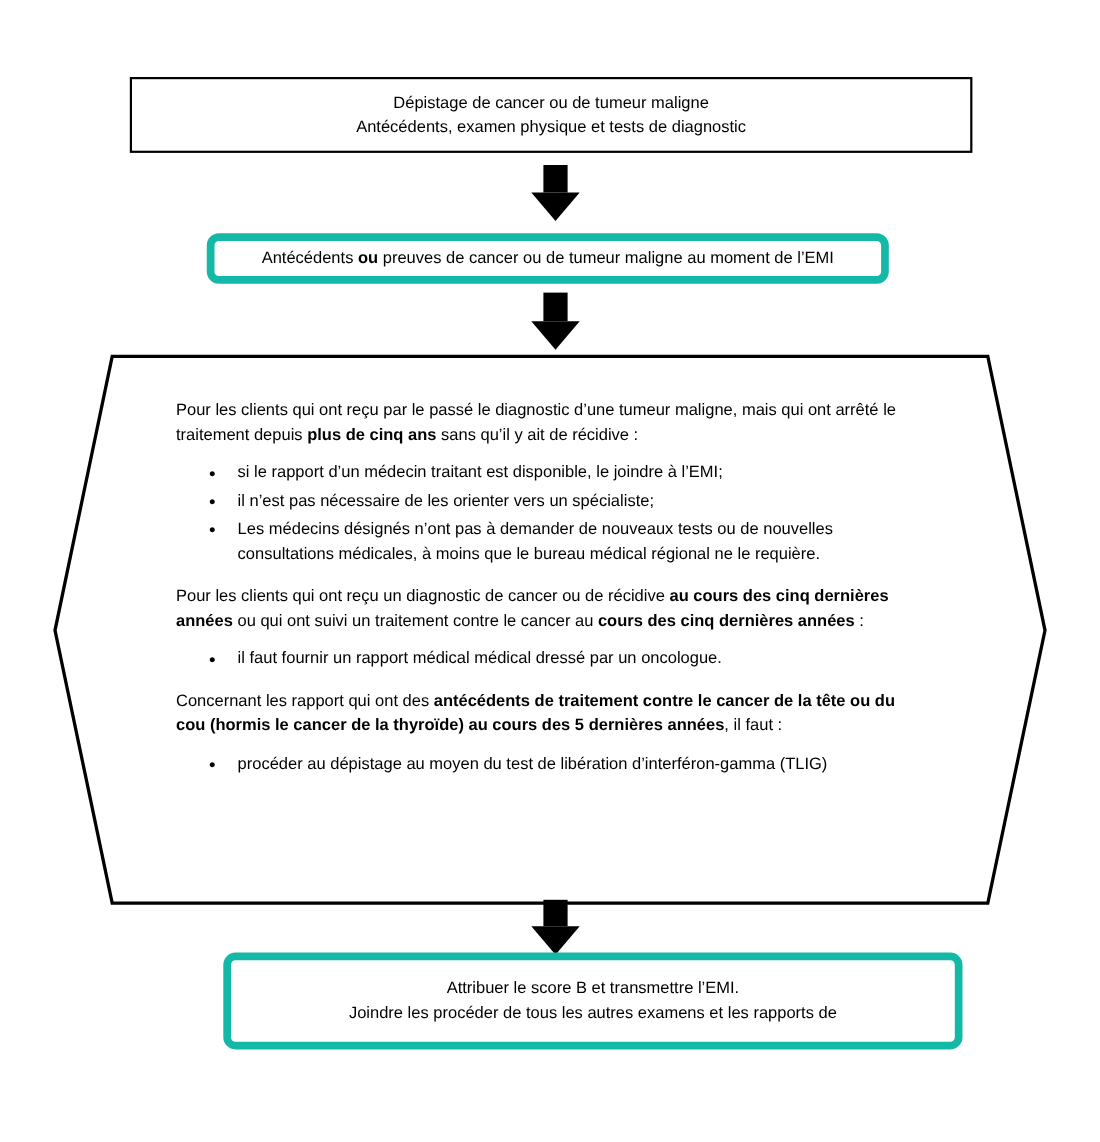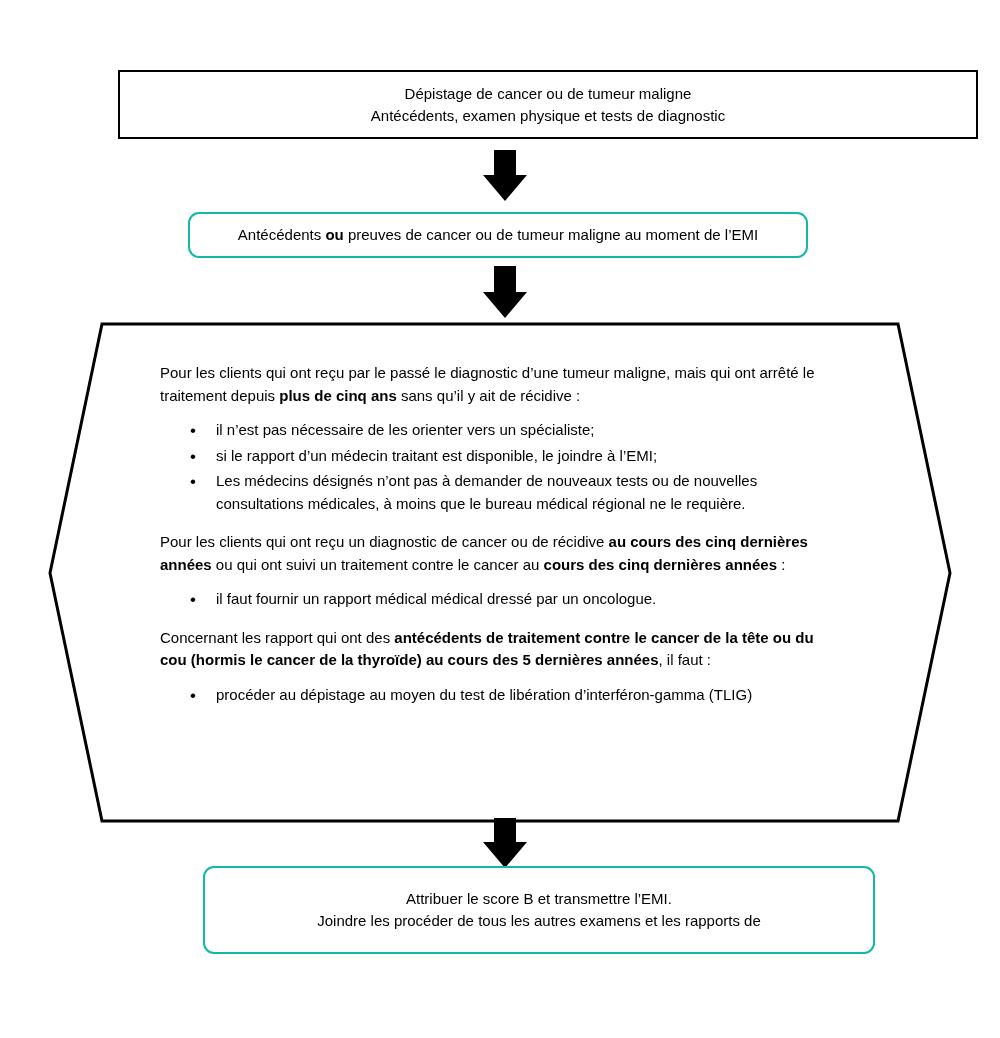--- a/index.html
+++ b/index.html
@@ -38,30 +38,30 @@
     box-sizing: border-box;
     border: 2px solid #000;
     background: #fff;
     display: flex;
     align-items: center;
     justify-content: center;
   }
   #node-screening {
     left: 118px;
     top: 70px;
-    width: 860px;
+    width: 766px;
     height: 69px;
     padding: 4px 14px;
   }
 
   
   .box-round {
     position: absolute;
     box-sizing: border-box;
-    border: 2px solid #14b8a6;
+    border: 7px solid #14b8a6;
     border-radius: 11px;
     background: #fff;
     display: flex;
     align-items: center;
     justify-content: center;
   }
   #node-history {
     left: 188px;
     top: 212px;
     width: 620px;
@@ -184,22 +184,22 @@
   <div id="node-instructions">
     <svg viewBox="0 0 920 520">
       <polygon points="62,10 858,10 910,259 858,507 62,507 10,259" fill="#ffffff" stroke="#000000" stroke-width="3" stroke-linejoin="miter"></polygon>
     </svg>
 
     <div id="hex-content">
 
       <p class="para"><span>Pour les clients qui ont reçu par le passé le diagnostic d’une tumeur maligne, mais qui ont arrêté le traitement depuis </span><b>plus de cinq ans</b><span> sans qu’il y ait de récidive :</span></p>
 
       <ul class="bullets">
+        <li>si le rapport d’un médecin traitant est disponible, le joindre à l’EMI;</li>
         <li>il n’est pas nécessaire de les orienter vers un spécialiste;</li>
-        <li>si le rapport d’un médecin traitant est disponible, le joindre à l’EMI;</li>
         <li>Les médecins désignés n’ont pas à demander de nouveaux tests ou de nouvelles consultations médicales, à moins que le bureau médical régional ne le requière.</li>
       </ul>
 
       <p class="para"><span>Pour les clients qui ont reçu un diagnostic de cancer ou de récidive </span><b>au cours des cinq dernières années</b><span> ou qui ont suivi un traitement contre le cancer au </span><b>cours des cinq dernières années</b><span> :</span></p>
 
       <ul class="bullets">
         <li>il faut fournir un rapport médical médical dressé par un oncologue.</li>
       </ul>
 
       <p class="para"><span>Concernant les rapport qui ont des </span><b>antécédents de traitement contre le cancer de la tête ou du cou (hormis le cancer de la thyroïde) au cours des 5 dernières années</b><span>, il faut :</span></p>

